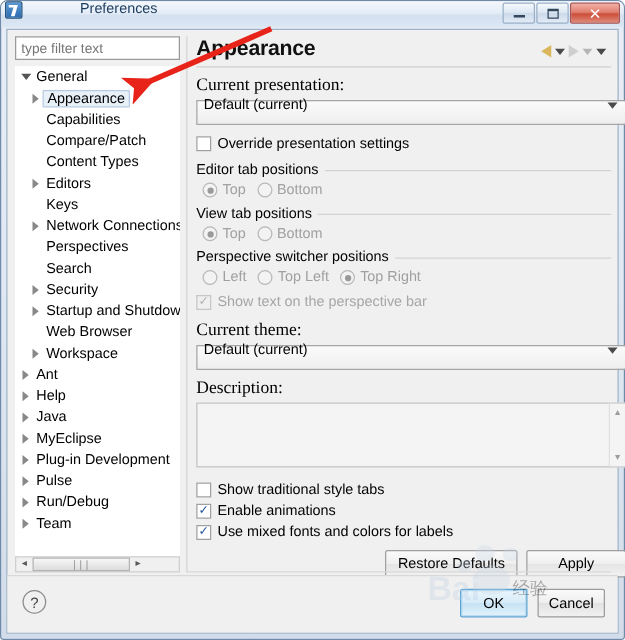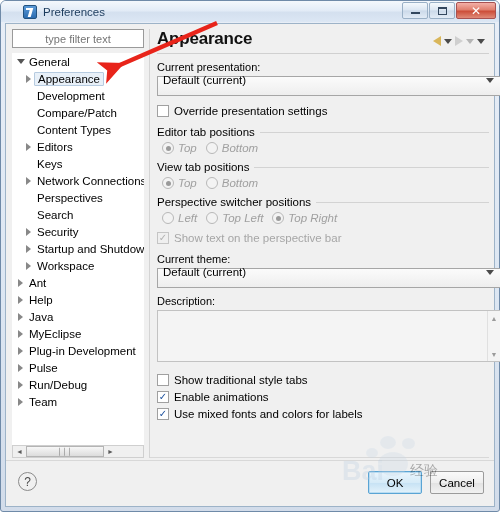--- a/index.html
+++ b/index.html
@@ -18,24 +18,25 @@
     position: absolute; left: 0; top: 0;
     width: 500px; height: 512px;
     background: linear-gradient(to bottom, #e8eef7 0%, #dce6f2 60%, #d2dcea 100%);
     border: 1px solid #6f8aa8;
     border-radius: 6px 6px 3px 3px;
   }
 
   
   #titlebar {
     position: absolute; left: 0; top: 0; right: 0; height: 21px;
-    display: flex; align-items: center;
-    padding-left: 22px;
+    display: flex; 
+    padding-left: 3px;
     border-radius: 5px 5px 0 0;
     background: linear-gradient(to bottom, #f4f8fc 0%, #e3ecf7 45%, #d4e0ef 55%, #dce7f4 100%);
+    gap: 40px;
   }
   .title-icon {
     width: 14px; height: 14px; flex: 0 0 auto;
     background: linear-gradient(to bottom, #5b9ad8, #2c6cb0);
     border: 1px solid #22527f;
     border-radius: 2px;
     position: relative;
   }
   .title-icon::after {
     content: "";
@@ -93,21 +94,20 @@
   }
   #filterbox {
     width: 132px; height: 19px;
     border: 1px solid #9a9a9a;
     background: #fff;
     font-family: "Liberation Sans", sans-serif;
     font-size: 11px;
     color: #8a8a8a;
     padding: 0 4px;
     outline: none;
-    text-align: center;
   }
   #treewrap {
     position: absolute; left: 0; top: 24px; right: 0; bottom: 13px;
     background: #fff;
     border: none;
     overflow: hidden;
   }
   .tnode {
     display: flex; align-items: center;
     height: 17px;
@@ -188,21 +188,21 @@
   .arr.back { border-right: 8px solid #d9b65a; }
   .arr.fwd  { border-left: 8px solid #cfcfcf; }
   .dn {
     width: 0; height: 0;
     border-left: 4px solid transparent;
     border-right: 4px solid transparent;
     border-top: 5px solid #4a4a4a;
   }
   .dn.grey { border-top-color: #b5b5b5; }
 
-  .flabel { font-size: 11px; margin: 7px 0 3px 0; }
+  .flabel { font-size: 14px; margin: 7px 0 3px 0; font-family: Liberation Serif, serif; }
   .combo {
     width: 344px; height: 20px;
     border: 1px solid #a6a6a6;
     background: linear-gradient(to bottom, #fbfbfb, #eeeeee);
     display: flex; align-items: center;
     padding: 0 2px 12px 5px;
     font-size: 11.5px;
     position: relative;
   }
   .combo .cval { flex: 1; }
@@ -225,21 +225,21 @@
   .cklabel.disabled { color: #a6a6a6; }
 
   .group { margin-top: 7px; }
   .glegend {
     font-size: 11.5px;
     display: flex; align-items: center; gap: 5px;
     white-space: nowrap;
   }
   .glegend .line { flex: 1; height: 1px; background: #d3d3d3; }
   .grow { display: flex; align-items: center; gap: 9px; margin: 4px 0 4px 5px; }
-  .radio { display: flex; align-items: center; gap: 4px; font-style: italic; }
+  .radio { display: flex; align-items: center; gap: 4px; }
   .rdot {
     width: 12px; height: 12px; border-radius: 50%;
     border: 1px solid #b8b8b8; background: #f3f3f3;
     display: flex; align-items: center; justify-content: center;
     flex: 0 0 12px;
   }
   .rdot.on::after {
     content: ""; width: 5px; height: 5px; border-radius: 50%;
     background: #9a9a9a;
   }
@@ -373,21 +373,21 @@
           <div class="tnode">
             <span class="tw open"></span>
             <span class="tlabel">General</span>
           </div>
           <div class="tnode sel ind1">
             <span class="tw closed"></span>
             <span class="tlabel">Appearance</span>
           </div>
           <div class="tnode ind1">
             <span class="tw"></span>
-            <span class="tlabel">Development</span>
+            <span class="tlabel">Capabilities</span>
           </div>
           <div class="tnode ind1">
             <span class="tw"></span>
             <span class="tlabel">Compare/Patch</span>
           </div>
           <div class="tnode ind1">
             <span class="tw"></span>
             <span class="tlabel">Content Types</span>
           </div>
           <div class="tnode ind1">
@@ -410,20 +410,24 @@
             <span class="tw"></span>
             <span class="tlabel">Search</span>
           </div>
           <div class="tnode ind1">
             <span class="tw closed"></span>
             <span class="tlabel">Security</span>
           </div>
           <div class="tnode ind1">
             <span class="tw closed"></span>
             <span class="tlabel">Startup and Shutdown</span>
+          </div>
+          <div class="tnode ind1">
+            <span class="tw"></span>
+            <span class="tlabel">Web Browser</span>
           </div>
           <div class="tnode ind1">
             <span class="tw closed"></span>
             <span class="tlabel">Workspace</span>
           </div>
           <div class="tnode">
             <span class="tw closed"></span>
             <span class="tlabel">Ant</span>
           </div>
           <div class="tnode">
@@ -572,20 +576,24 @@
         <div class="ckrow">
           <span class="ckbox checked"></span>
           <span class="cklabel">Enable animations</span>
         </div>
         <div class="ckrow">
           <span class="ckbox checked"></span>
           <span class="cklabel">Use mixed fonts and colors for labels</span>
         </div>
       </div>
 
+      <div id="btnrow">
+        <div class="btn">Restore Defaults</div>
+        <div class="btn">Apply</div>
+      </div>
 
       <div id="rightsep"></div>
     </div>
 
     <div id="footer">
       <div id="helpicon">?</div>
       <div id="footbtns">
         <div class="fbtn default">OK</div>
         <div class="fbtn">Cancel</div>
       </div>

